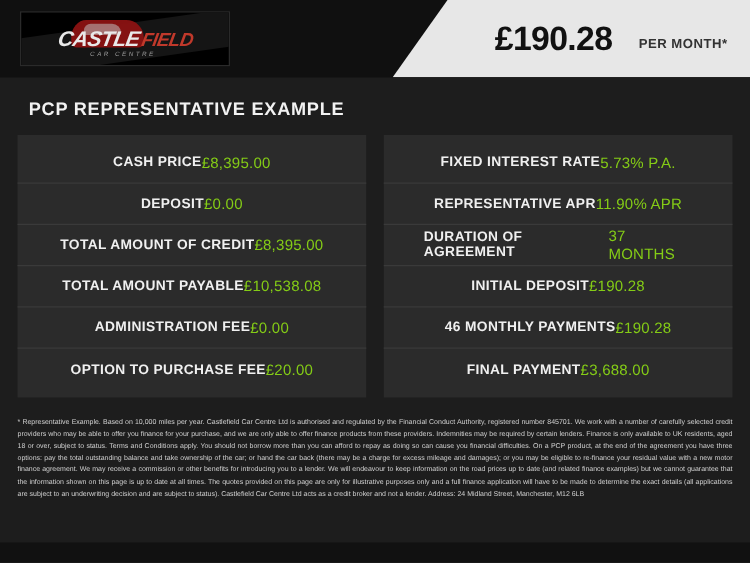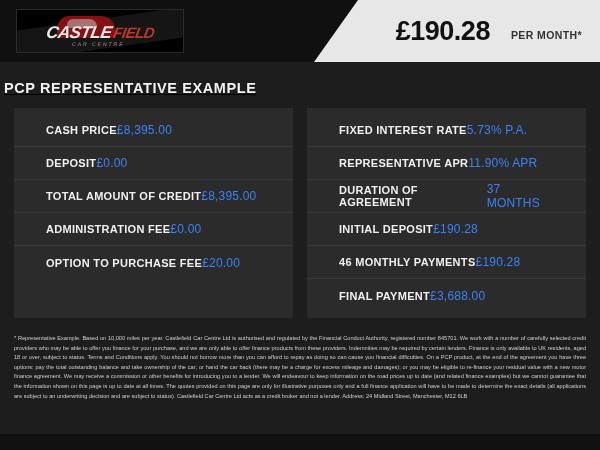--- a/index.html
+++ b/index.html
@@ -120,23 +120,22 @@
     color: #333;
     font-size: 10.5px;
     font-weight: bold;
     letter-spacing: 0.4px;
     margin-left: 21px;
     margin-top: 7px;
   }
 
   
   .title-bar {
-    padding: 18px 0 12px 4px;
+    padding: 18px 0 12px 23px;
     flex: 0 0 auto;
-    text-decoration: underline;
   }
   .title {
     color: #f2f2f2;
     font-size: 14.5px;
     font-weight: bold;
     letter-spacing: 0.6px;
   }
 
   
   .tables {
@@ -145,35 +144,35 @@
     padding: 0 14px;
     flex: 0 0 auto;
   }
   .table {
     flex: 1 1 0;
     background: #2b2b2b;
     padding: 6px 0;
   }
   .row {
     display: flex;
-    justify-content: flex-start;
+    justify-content: center;
     align-items: center;
     height: 33px;
     padding: 0 32px;
     border-bottom: 1px solid #3a3a3a;
   }
   .row:last-child { border-bottom: none; }
   .row .label {
     color: #f0f0f0;
     font-size: 11px;
     font-weight: bold;
     letter-spacing: 0.3px;
   }
   .row .value {
-    color: #3b82f6;
+    color: #84cc16;
     font-size: 12px;
     letter-spacing: 0.2px;
   }
 
   
   .disclaimer {
     margin: 16px 14px 0 14px;
     color: #cfcfcf;
     font-size: 5.6px;
     line-height: 1.72;
@@ -221,20 +220,24 @@
       </div>
       <div class="row">
         <span class="label">DEPOSIT</span>
         <span class="value">£0.00</span>
       </div>
       <div class="row">
         <span class="label">TOTAL AMOUNT OF CREDIT</span>
         <span class="value">£8,395.00</span>
       </div>
       <div class="row">
+        <span class="label">TOTAL AMOUNT PAYABLE</span>
+        <span class="value">£10,538.08</span>
+      </div>
+      <div class="row">
         <span class="label">ADMINISTRATION FEE</span>
         <span class="value">£0.00</span>
       </div>
       <div class="row">
         <span class="label">OPTION TO PURCHASE FEE</span>
         <span class="value">£20.00</span>
       </div>
     </div>
 
     <div class="table">

